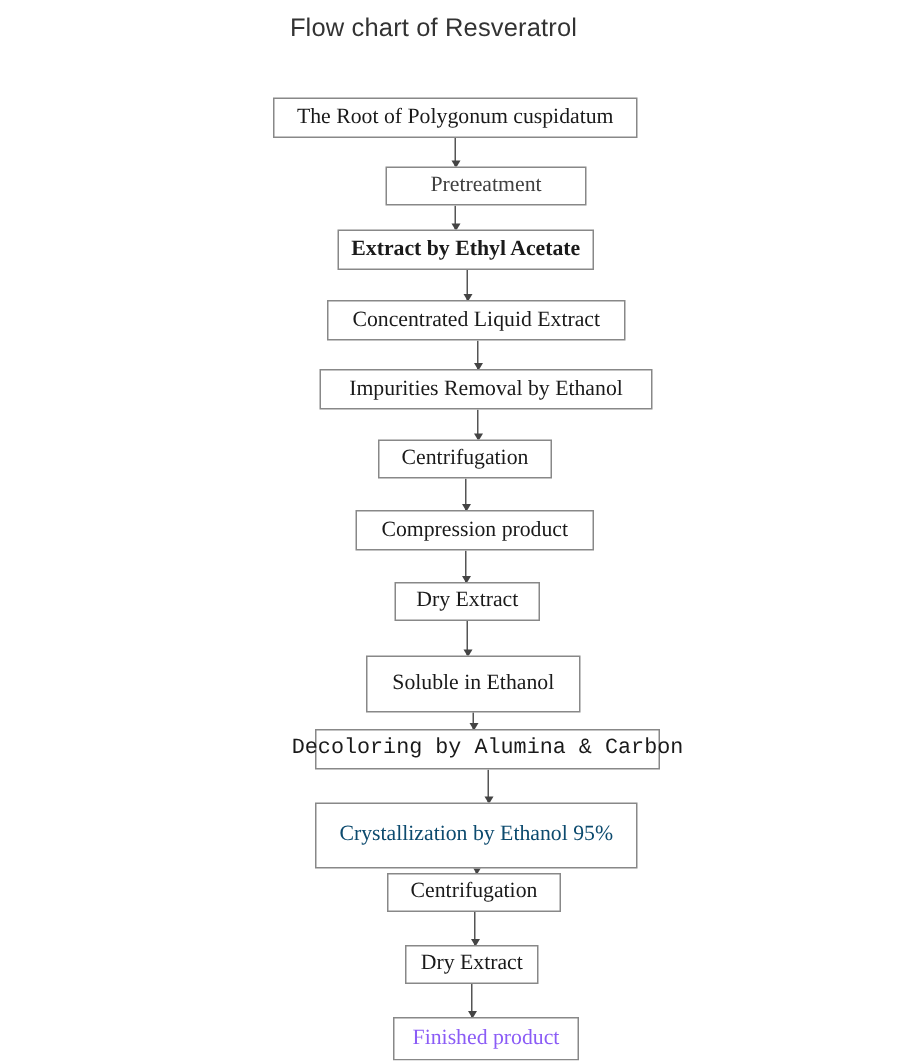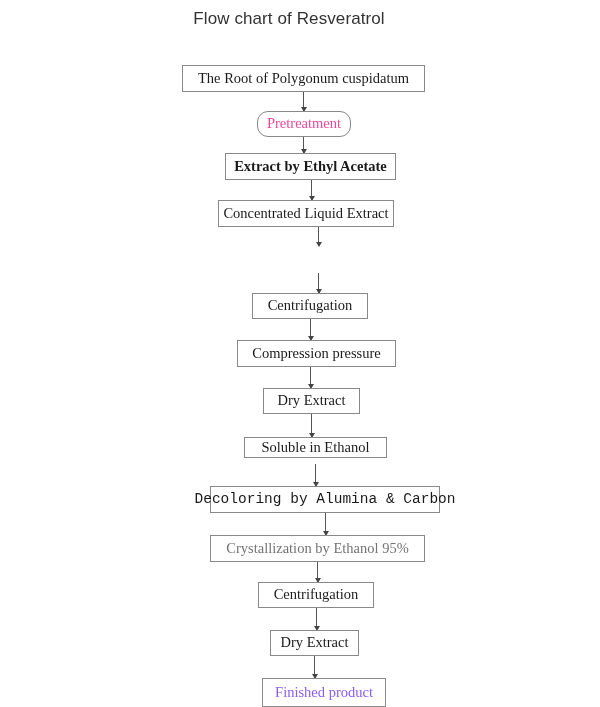--- a/index.html
+++ b/index.html
@@ -91,45 +91,48 @@
     <div class="flow-arrow" style="left: 295px; top: 354px; height: 21px; background: rgb(85, 85, 85);"></div>
     <div class="flow-arrow" style="left: 296px; top: 401px; height: 23px; background: rgb(85, 85, 85);"></div>
     <div class="flow-arrow" style="left: 300px; top: 451px; height: 22px; background: rgb(85, 85, 85);"></div>
     <div class="flow-arrow" style="left: 310px; top: 500px; height: 22px; background: rgb(85, 85, 85);"></div>
     <div class="flow-arrow" style="left: 302px; top: 549px; height: 20px; background: rgb(85, 85, 85);"></div>
     <div class="flow-arrow" style="left: 301px; top: 595px; height: 22px; background: rgb(85, 85, 85);"></div>
     <div class="flow-arrow" style="left: 299px; top: 643px; height: 22px; background: rgb(85, 85, 85);"></div>
     <div class="flow-node" style="left: 167px; top: 52px; width: 243px; height: 27px; border-color: rgb(136, 136, 136); color: rgb(26, 26, 26);">
       <span class="node-label">The Root of Polygonum cuspidatum</span>
     </div>
-    <div class="flow-node" style="left: 242px; top: 98px; width: 94px; height: 26px; border-color: rgb(136, 136, 136); color: #ec4899; border-radius: 11px;">
+    <div class="flow-node" style="left: 242px; top: 98px; width: 134px; height: 26px; border-color: rgb(136, 136, 136); color: #404040;">
       <span class="node-label">Pretreatment</span>
     </div>
     <div class="flow-node" style="left: 210px; top: 140px; width: 171px; height: 27px; border-color: rgb(136, 136, 136); color: rgb(26, 26, 26); font-weight: bold;">
       <span class="node-label">Extract by Ethyl Acetate</span>
     </div>
-    <div class="flow-node" style="left: 203px; top: 187px; width: 176px; height: 27px; border-color: rgb(136, 136, 136); color: rgb(26, 26, 26);">
+    <div class="flow-node" style="left: 203px; top: 187px; width: 199px; height: 27px; border-color: rgb(136, 136, 136); color: rgb(26, 26, 26);">
       <span class="node-label">Concentrated Liquid Extract</span>
+    </div>
+    <div class="flow-node" style="left: 198px; top: 233px; width: 222px; height: 27px; border-color: rgb(136, 136, 136); color: rgb(26, 26, 26);">
+      <span class="node-label">Impurities Removal by Ethanol</span>
     </div>
     <div class="flow-node" style="left: 237px; top: 280px; width: 116px; height: 26px; border-color: rgb(136, 136, 136); color: rgb(26, 26, 26);">
       <span class="node-label">Centrifugation</span>
     </div>
     <div class="flow-node" style="left: 222px; top: 327px; width: 159px; height: 27px; border-color: rgb(136, 136, 136); color: rgb(26, 26, 26);">
-      <span class="node-label">Compression pressure</span>
+      <span class="node-label">Compression product</span>
     </div>
     <div class="flow-node" style="left: 248px; top: 375px; width: 97px; height: 26px; border-color: rgb(136, 136, 136); color: rgb(26, 26, 26);">
       <span class="node-label">Dry Extract</span>
     </div>
-    <div class="flow-node" style="left: 229px; top: 424px; width: 143px; height: 21px; border-color: rgb(136, 136, 136); color: rgb(26, 26, 26);">
+    <div class="flow-node" style="left: 229px; top: 424px; width: 143px; height: 38px; border-color: rgb(136, 136, 136); color: rgb(26, 26, 26);">
       <span class="node-label">Soluble in Ethanol</span>
     </div>
     <div class="flow-node" style="left: 195px; top: 473px; width: 230px; height: 27px; border-color: rgb(136, 136, 136); color: rgb(26, 26, 26); font-family: Liberation Mono, monospace;">
       <span class="node-label">Decoloring by Alumina &amp; Carbon</span>
     </div>
-    <div class="flow-node" style="left: 195px; top: 522px; width: 215px; height: 27px; border-color: rgb(136, 136, 136); color: #737373;">
+    <div class="flow-node" style="left: 195px; top: 522px; width: 215px; height: 44px; border-color: rgb(136, 136, 136); color: #0c4a6e;">
       <span class="node-label">Crystallization by Ethanol 95%</span>
     </div>
     <div class="flow-node" style="left: 243px; top: 569px; width: 116px; height: 26px; border-color: rgb(136, 136, 136); color: rgb(26, 26, 26);">
       <span class="node-label">Centrifugation</span>
     </div>
     <div class="flow-node" style="left: 255px; top: 617px; width: 89px; height: 26px; border-color: rgb(136, 136, 136); color: rgb(26, 26, 26);">
       <span class="node-label">Dry Extract</span>
     </div>
     <div class="flow-node" style="left: 247px; top: 665px; width: 124px; height: 29px; border-color: rgb(136, 136, 136); color: #8b5cf6;">
       <span class="node-label">Finished product</span>

